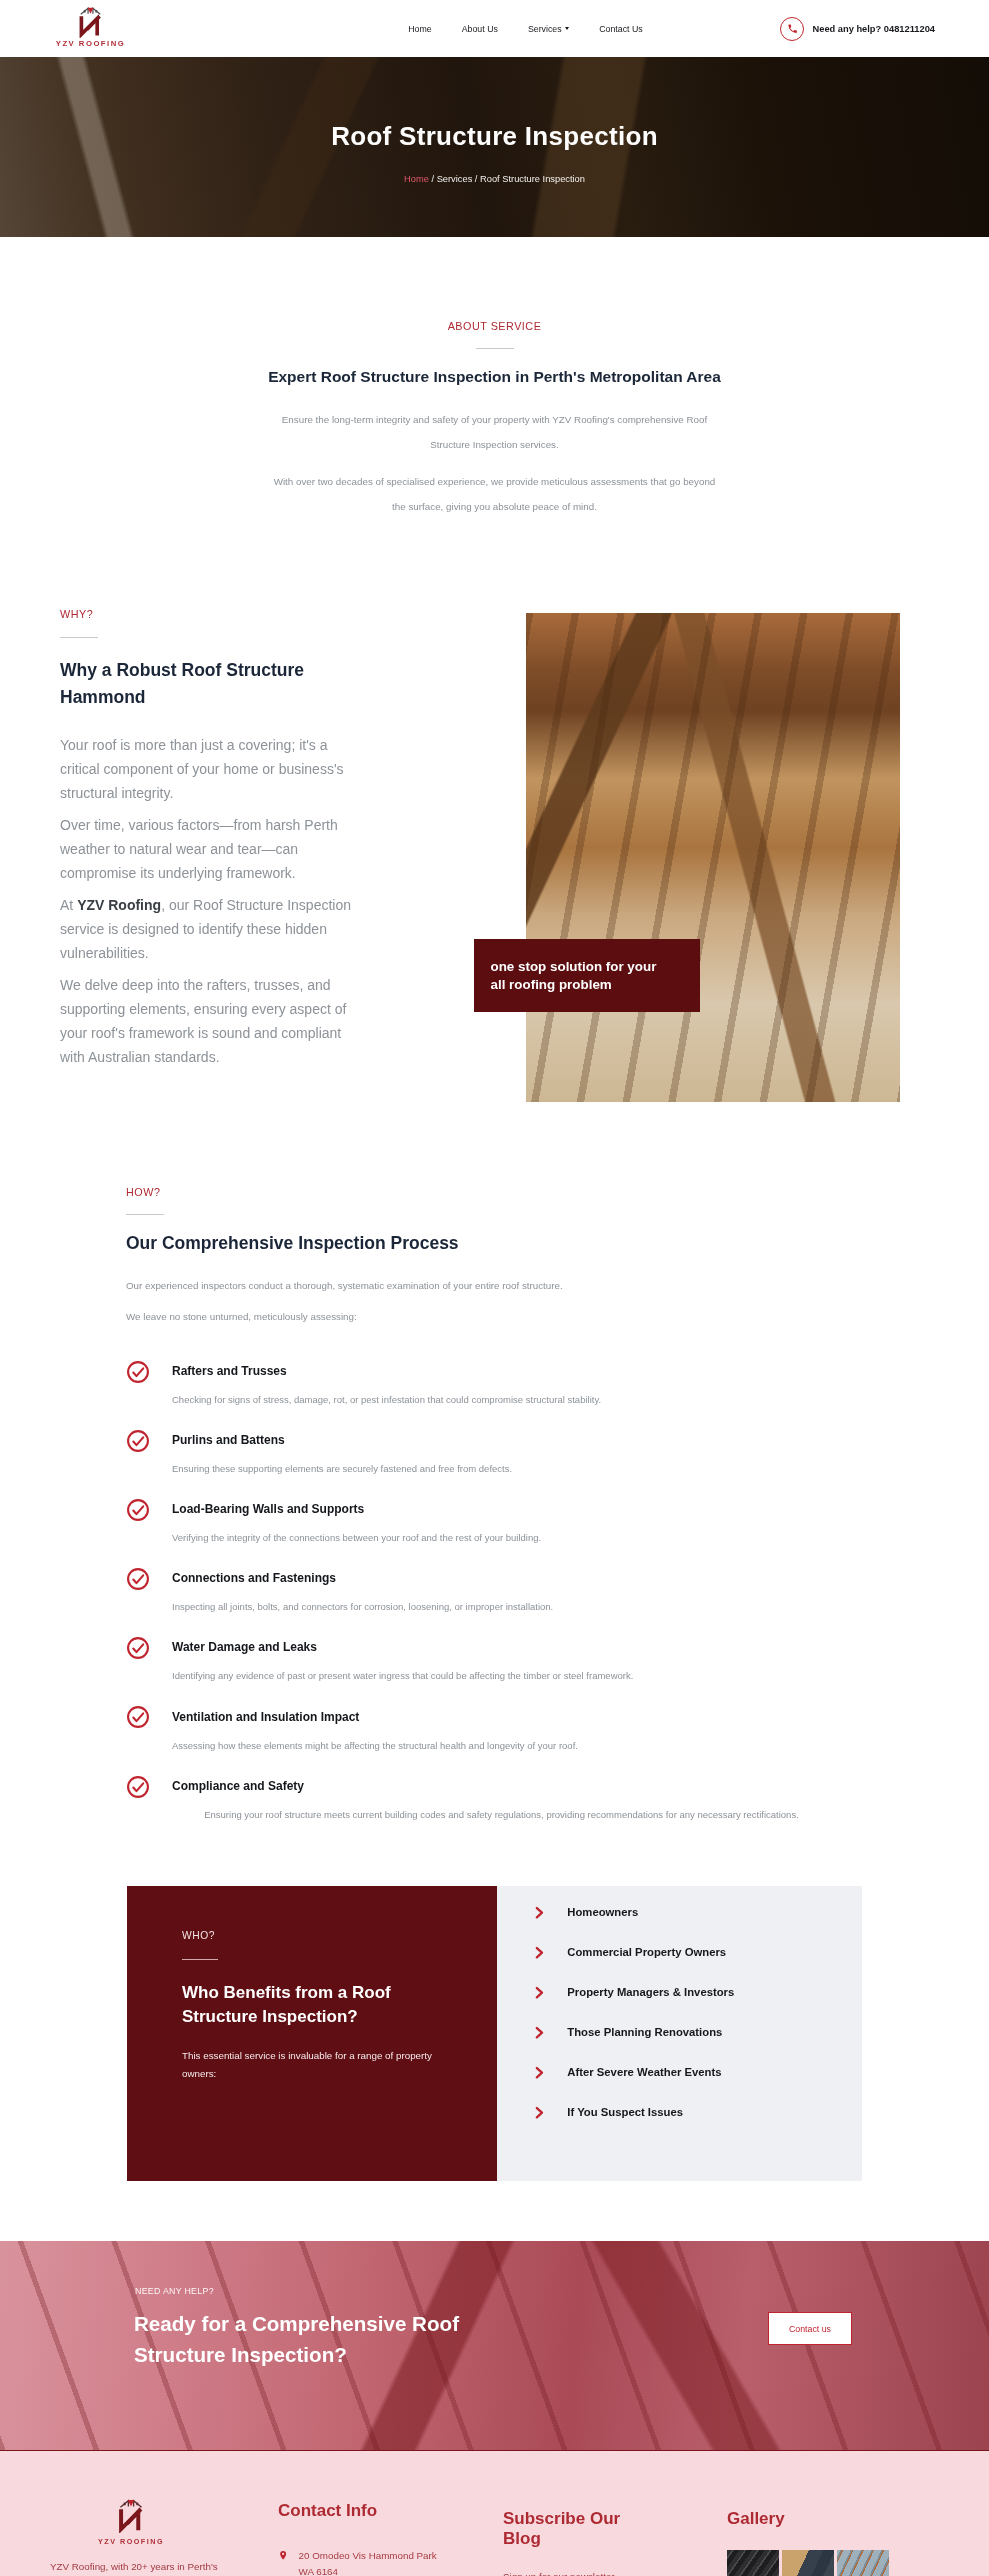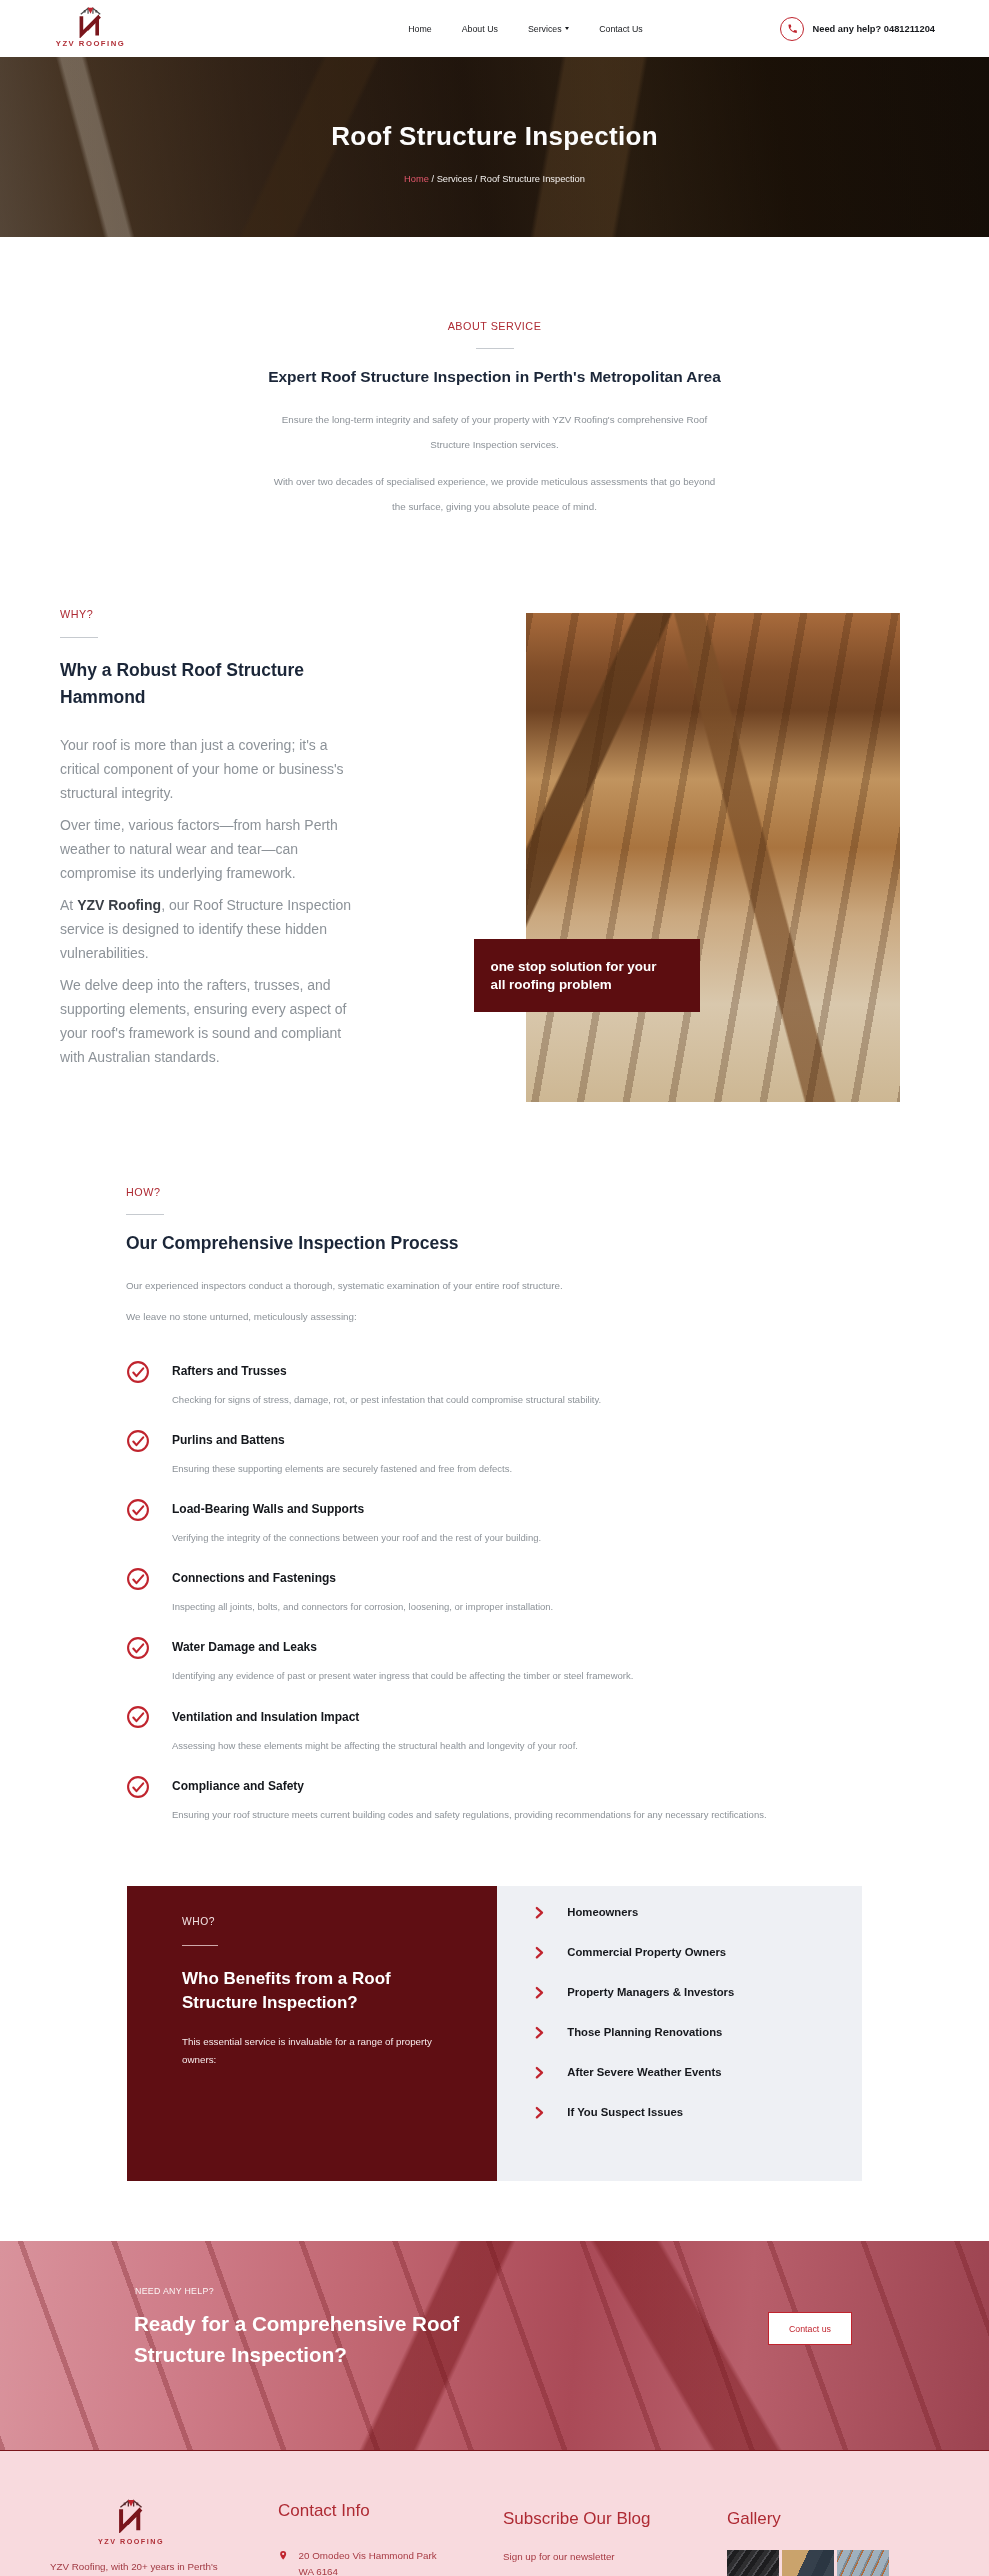--- a/index.html
+++ b/index.html
@@ -98,21 +98,21 @@
   .how-intro.first { margin-top: 18.5px; }
   .check-list { margin-top: 31px; }
   .check-item { display: flex; margin-bottom: 21.6px; }
   .check-icon { width: 46px; flex: 0 0 46px; padding-top: 0; }
   .check-title { font-size: 12px; font-weight: bold; color: #14171c; padding-top: 4.1px; }
   .check-desc { font-size: 9.5px; color: #8c9298; margin-top: 14px; line-height: 15.5px; }
 
   
   .who { height: 355px; }
   .who-panel { width: 735px; height: 295px; margin: 10.3px auto 0 auto; display: flex; }
-  .who-left { width: 370px; background: #5f0e13; color: #fff; padding: 30px 41px 0 55px; }
+  .who-left { width: 370px; background: #5f0e13; color: #fff; padding: 44px 41px 0 55px; }
   .who-label { font-size: 10.3px; color: #f3e4e5; letter-spacing: 0.5px; }
   .who-divider { width: 36px; height: 1px; background: #cfa9ab; margin-top: 17.5px; }
   .who-heading { font-size: 17px; font-weight: bold; line-height: 24px; margin-top: 21.6px; }
   .who-intro { font-size: 9.8px; line-height: 18px; margin-top: 17.5px; color: #f6eaeb; }
   .who-right { width: 365px; background: #eef0f4; padding: 19.6px 0 0 38px; }
   .who-item { display: flex; align-items: flex-start; gap: 23px; height: 40px; }
   .who-item-label { font-size: 11.3px; font-weight: bold; color: #16181d; }
 
   
   .cta {
@@ -131,21 +131,21 @@
     font-size: 8.8px; font-family: "Liberation Sans", sans-serif;
     display: flex; align-items: center; justify-content: center; cursor: pointer;
   }
 
   
   .footer { height: 301px; background: #f8dade; border-top: 1.5px solid #7a161c; position: relative; }
   .footer-logo-block { position: absolute; left: 77px; top: 45px; width: 108px; text-align: center; }
   .footer-brand-name { font-size: 7.2px; font-weight: bold; letter-spacing: 1.5px; color: #b03038; margin-top: 2.1px; }
   .footer-desc { position: absolute; left: 50px; top: 103px; width: 170px; font-size: 9.8px; color: #a13b44; line-height: 25px; }
 
-  .footer-h { font-size: 17px; font-weight: normal; color: #ae2a33; }
+  .footer-h { font-size: 17px; font-weight: bold; color: #ae2a33; }
   .f-contact { position: absolute; left: 278px; top: 50px; width: 196px; }
   .f-row { display: flex; gap: 9.3px; font-size: 9.8px; color: #a73b44; align-items: flex-start; }
   .f-row.addr { margin-top: 27px; line-height: 15.5px; }
   .f-row.phone { margin-top: 20.6px; }
   .f-icon { flex: 0 0 11.3px; padding-top: 1px; }
 
   .f-subscribe { position: absolute; left: 503px; top: 58px; width: 155px; }
   .sub-text { font-size: 9.8px; color: #a73b44; margin-top: 21.6px; }
   .sub-input {
     margin-top: 18.5px; width: 150px; height: 33px; background: #ffffff; border: none;
@@ -317,21 +317,21 @@
       </div>
       <div class="check-item">
         <div class="check-icon">
           <svg width="24" height="24" viewBox="0 0 46 46">
               <circle cx="23" cy="23" r="19" fill="none" stroke="#c0242e" stroke-width="4"></circle>
               <path d="M14 24 l6 7 l13 -15" fill="none" stroke="#c0242e" stroke-width="4" stroke-linecap="round" stroke-linejoin="round"></path>
             </svg>
         </div>
         <div>
             <div class="check-title">Compliance and Safety</div>
-        <div class="check-desc" style="width:659px;">Ensuring your roof structure meets current building codes and safety regulations, providing recommendations for any necessary rectifications.</div>
+        <div class="check-desc" style="width:659px;text-align:center;">Ensuring your roof structure meets current building codes and safety regulations, providing recommendations for any necessary rectifications.</div>
           </div>
       </div>
     </div>
   </div>
 </div>
 
 <div class="who">
   <div class="who-panel">
     <div class="who-left">
       <div class="who-label">WHO?</div>

